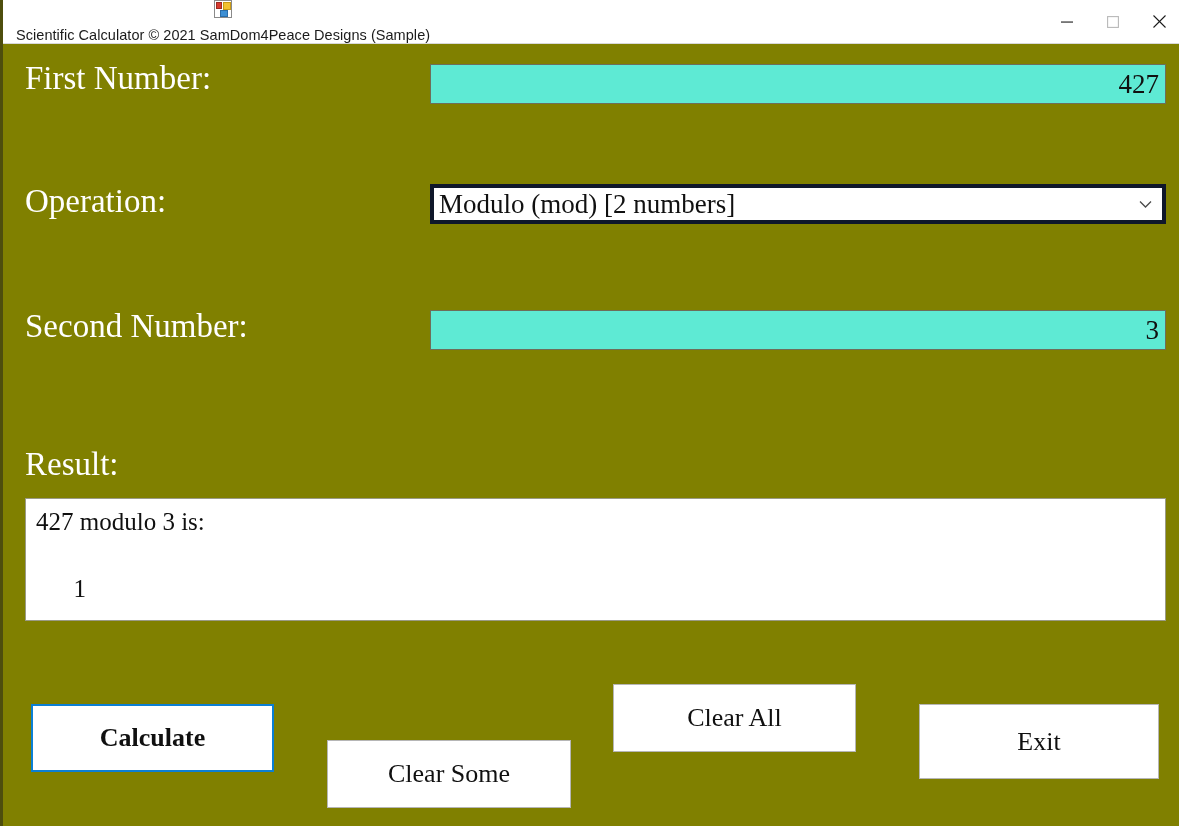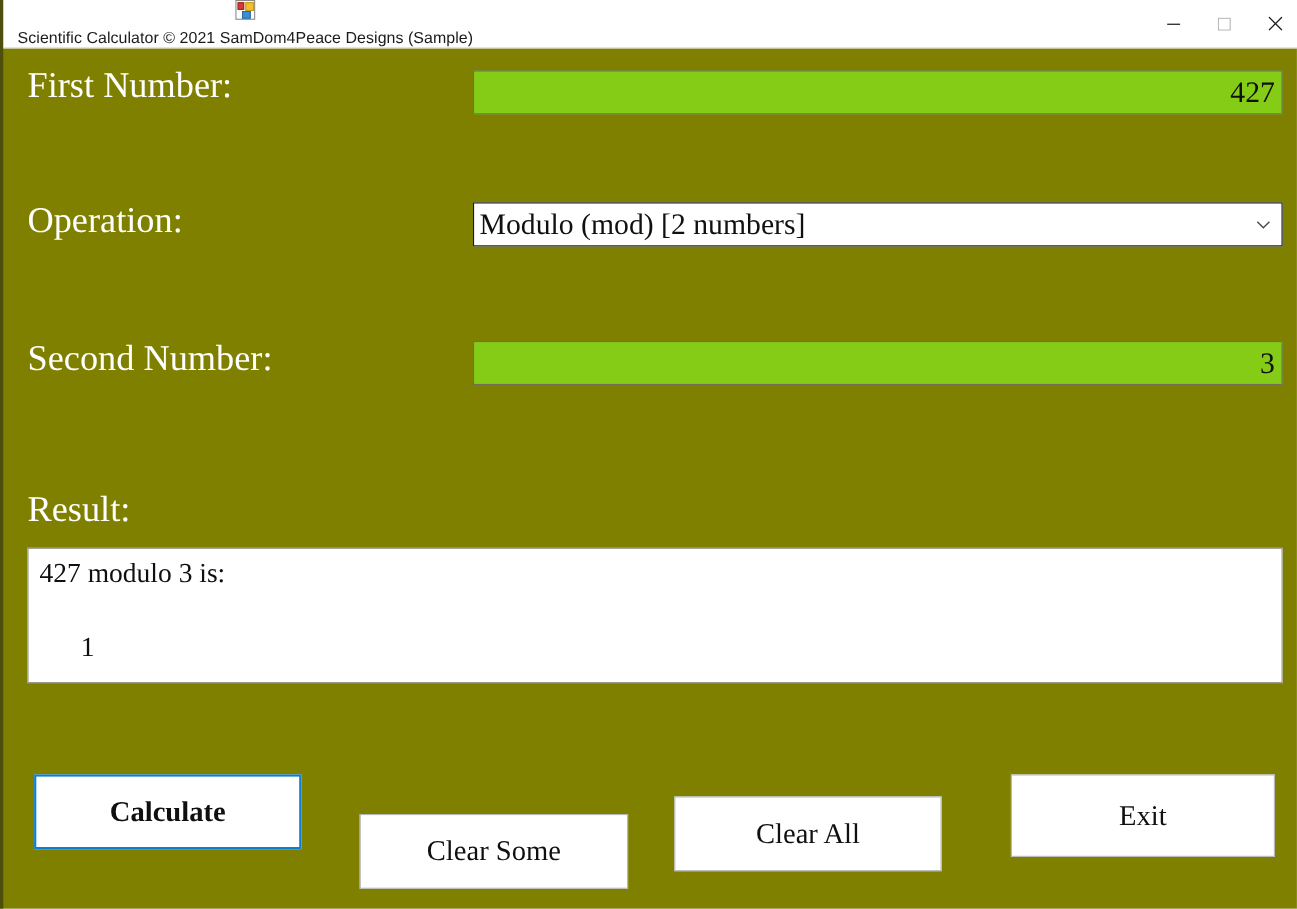--- a/index.html
+++ b/index.html
@@ -109,38 +109,38 @@
     position: absolute;
     color: #ffffff;
     font-family: "Liberation Serif", serif;
     font-size: 33px;
     line-height: 1;
     white-space: nowrap;
   }
 
   .txtbox {
     position: absolute;
-    background: #84cc16;
+    background: #5eead4;
     border: 1px solid #6e6e5a;
     box-sizing: border-box;
     font-family: "Liberation Serif", serif;
     font-size: 27px;
     color: #101010;
     text-align: right;
     padding: 0 6px 0 4px;
     display: flex;
     align-items: center;
     justify-content: flex-end;
     overflow: hidden;
   }
 
   .combobox {
     position: absolute;
     background: #ffffff;
-    border: 1px solid #0f172a;
+    border: 4px solid #0f172a;
     box-sizing: border-box;
     display: flex;
     align-items: center;
     overflow: hidden;
   }
   .combobox .combo-text {
     flex: 1 1 auto;
     font-family: "Liberation Serif", serif;
     font-size: 27px;
     color: #101010;
@@ -239,16 +239,16 @@
   <div class="field-label" style="left:22px; top:310px;">Second Number:</div>
   <div class="txtbox" style="left:427px; top:310px; width:736px; height:40px;" placeholder="">3</div>
 
   <div class="field-label" style="left:22px; top:448px;">Result:</div>
   <div class="resultbox" style="left:22px; top:498px; width:1141px; height:123px;">427 modulo 3 is:
 
       1</div>
 
   <button class="btn focused" style="left:28px; top:704px; width:243px; height:68px;font-weight:bold;">Calculate</button>
   <button class="btn" style="left:324px; top:740px; width:244px; height:68px;">Clear Some</button>
-  <button class="btn" style="left:610px; top:724px; width:243px; height:68px;">Clear All</button>
+  <button class="btn" style="left:610px; top:684px; width:243px; height:68px;">Clear All</button>
   <button class="btn" style="left:916px; top:704px; width:240px; height:75px;">Exit</button>
 
 </div>
 
 </body></html>

